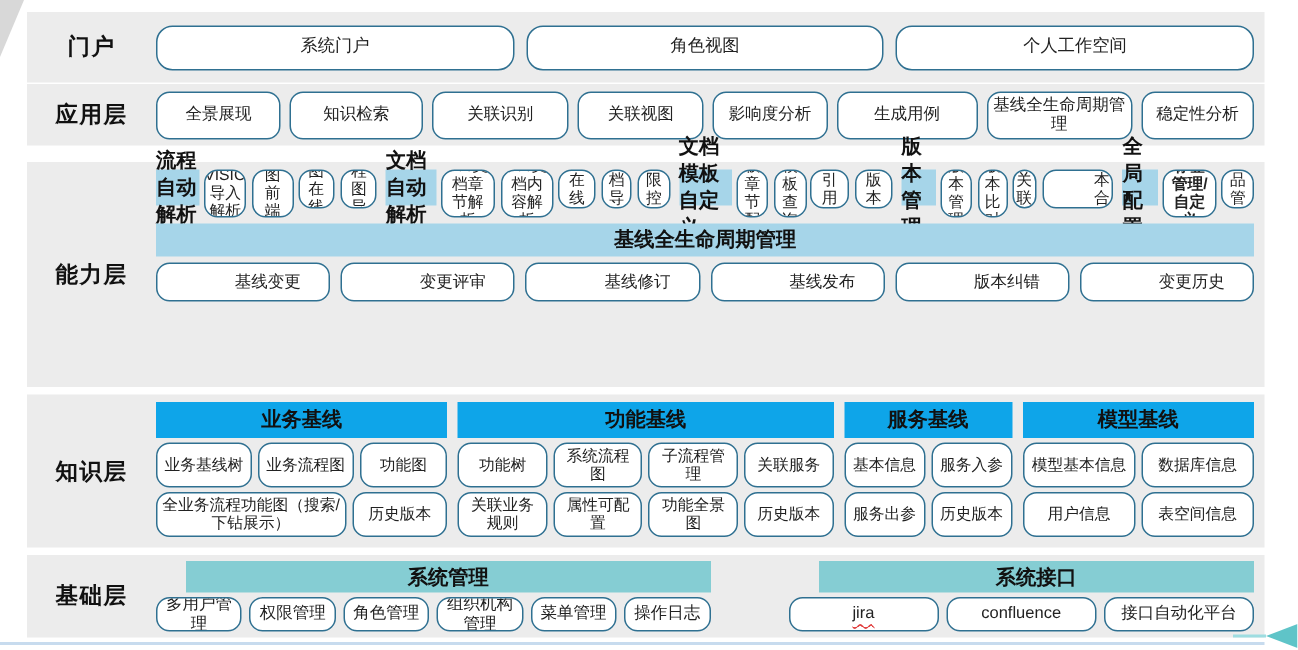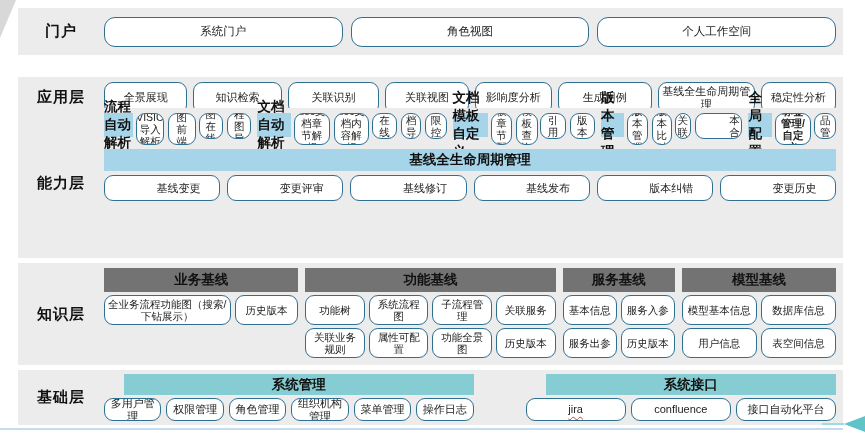--- a/index.html
+++ b/index.html
@@ -7,21 +7,21 @@
     width:865px;height:433px;position:relative;overflow:hidden;
     background:#ffffff;
     font-family:"Liberation Sans","DejaVu Sans",sans-serif;
     color:#1f1f1f;
   }
   .page{position:absolute;inset:0;}
 
   
   .band{position:absolute;left:18px;width:825px;background:#ececec;display:flex;box-sizing:border-box;}
   #band-portal{top:8px;height:47px;}
-  #band-app{top:77px;height:41px;}
+  #band-app{top:56px;height:41px;}
   #band-cap{top:108px;height:150px;}
   #band-know{top:263px;height:102px;}
   #band-base{top:370px;height:55px;}
 
   .layer-label{flex:0 0 86px;display:flex;align-items:center;justify-content:center;
     font-weight:700;font-size:15px;letter-spacing:1px;color:#111;}
   .content{flex:1;margin-right:7px;min-width:0;}
 
   
   .btn{background:#fff;border:1.5px solid #2f7091;border-radius:9px;
@@ -33,21 +33,21 @@
 
   
   #portal-content{display:flex;align-items:center;gap:8px;}
   #app-content{display:flex;align-items:center;gap:6px;}
   #app-content .btn{height:32px;}
 
   
   .group-hdr{display:flex;align-items:center;justify-content:center;
     font-weight:700;font-size:13.5px;color:#111;}
   .hdr-blue{background:#a6d5e9;}
-  .hdr-gray{background:#737373;}
+  .hdr-gray{background:#0ea5e9;}
   .hdr-teal{background:#85cdd3;margin-left:20px;}
 
   
   #cap-content{display:flex;flex-direction:column;padding-top:5px;}
   #cap-groups{display:flex;gap:6px;}
   .cap-group{display:flex;flex-direction:row;gap:3px;min-width:0;}
   .cap-group .group-hdr{height:24px;}
   .box-row{display:flex;gap:4px;min-width:0;}
   .cap-row.r0 .btn{height:32px;}
   .cap-row.r1 .btn{height:26px;}
@@ -182,20 +182,25 @@
     </div>
   </section>
 
   <section class="band" id="band-know">
     <div class="layer-label">知识层</div>
     <div class="content" id="know-content">
       <div id="know-groups">
           <div class="know-group" style="flex: 194 1 0px;">
             <div class="group-hdr hdr-gray">业务基线</div>
             <div class="box-row know-row">
+              <div class="btn btn-sm" style="flex: 64 1 0px;">业务基线树</div>
+              <div class="btn btn-sm" style="flex: 64 1 0px;">业务流程图</div>
+              <div class="btn btn-sm" style="flex: 58 1 0px;">功能图</div>
+            </div>
+            <div class="box-row know-row">
               <div class="btn btn-sm" style="flex: 128 1 0px;">全业务流程功能图（搜索/下钻展示）</div>
               <div class="btn btn-sm" style="flex: 60 1 0px;">历史版本</div>
             </div>
           </div>
           <div class="know-group" style="flex: 250 1 0px;">
             <div class="group-hdr hdr-gray">功能基线</div>
             <div class="box-row know-row">
               <div class="btn btn-sm" style="flex: 1 1 0px;">功能树</div>
               <div class="btn btn-sm" style="flex: 1 1 0px;">系统流程图</div>
               <div class="btn btn-sm" style="flex: 1 1 0px;">子流程管理</div>

